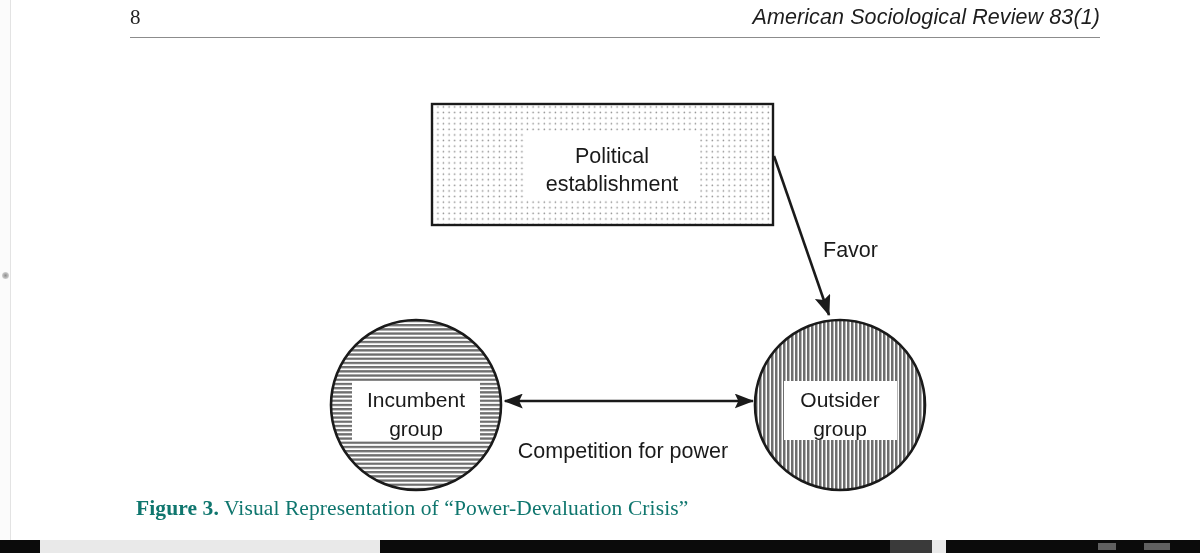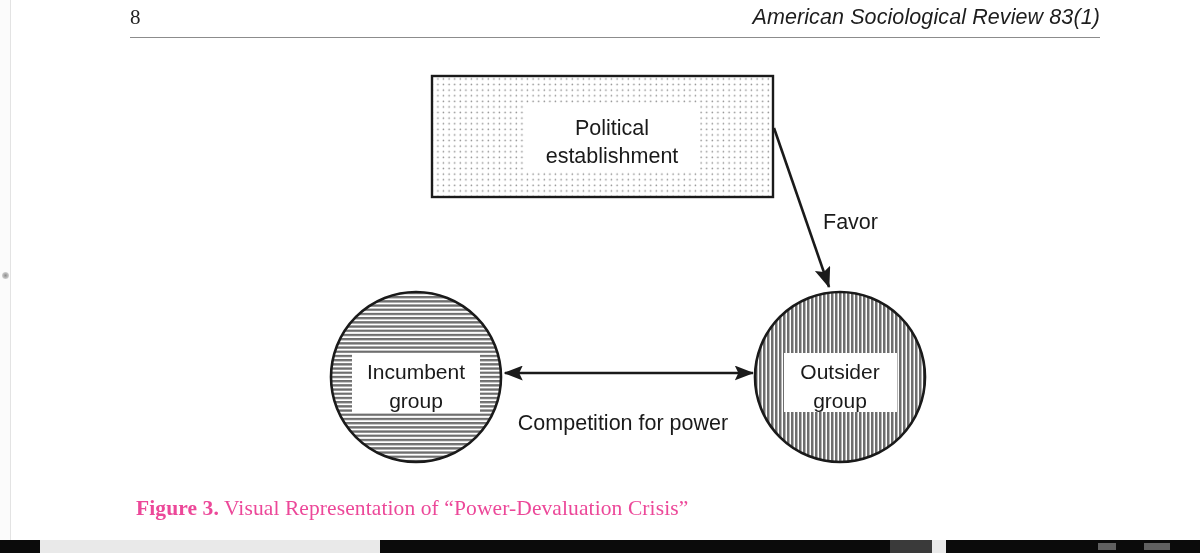--- a/index.html
+++ b/index.html
@@ -79,32 +79,32 @@
     position: absolute;
     left: 119px; top: 37px;
     width: 970px;
     height: 0;
     border-top: 1.4px solid #8c8c8c;
   }
 
   
   #figure {
     position: absolute;
-    left: 0; top: 44px;
+    left: 0; top: 72px;
     width: 1189px; height: 420px;
   }
   #figure svg { display: block; }
 
   
   .caption {
     position: absolute;
     left: 125px; top: 496px;
     font-family: "Liberation Serif", serif;
     font-size: 21.5px;
-    color: #ec4899;
+    color: #0f766e;
     white-space: nowrap;
     letter-spacing: .1px;
   }
   .caption .caption-label {
     font-weight: bold;
   }
 
   
   #bottom-strip {
     position: absolute;

